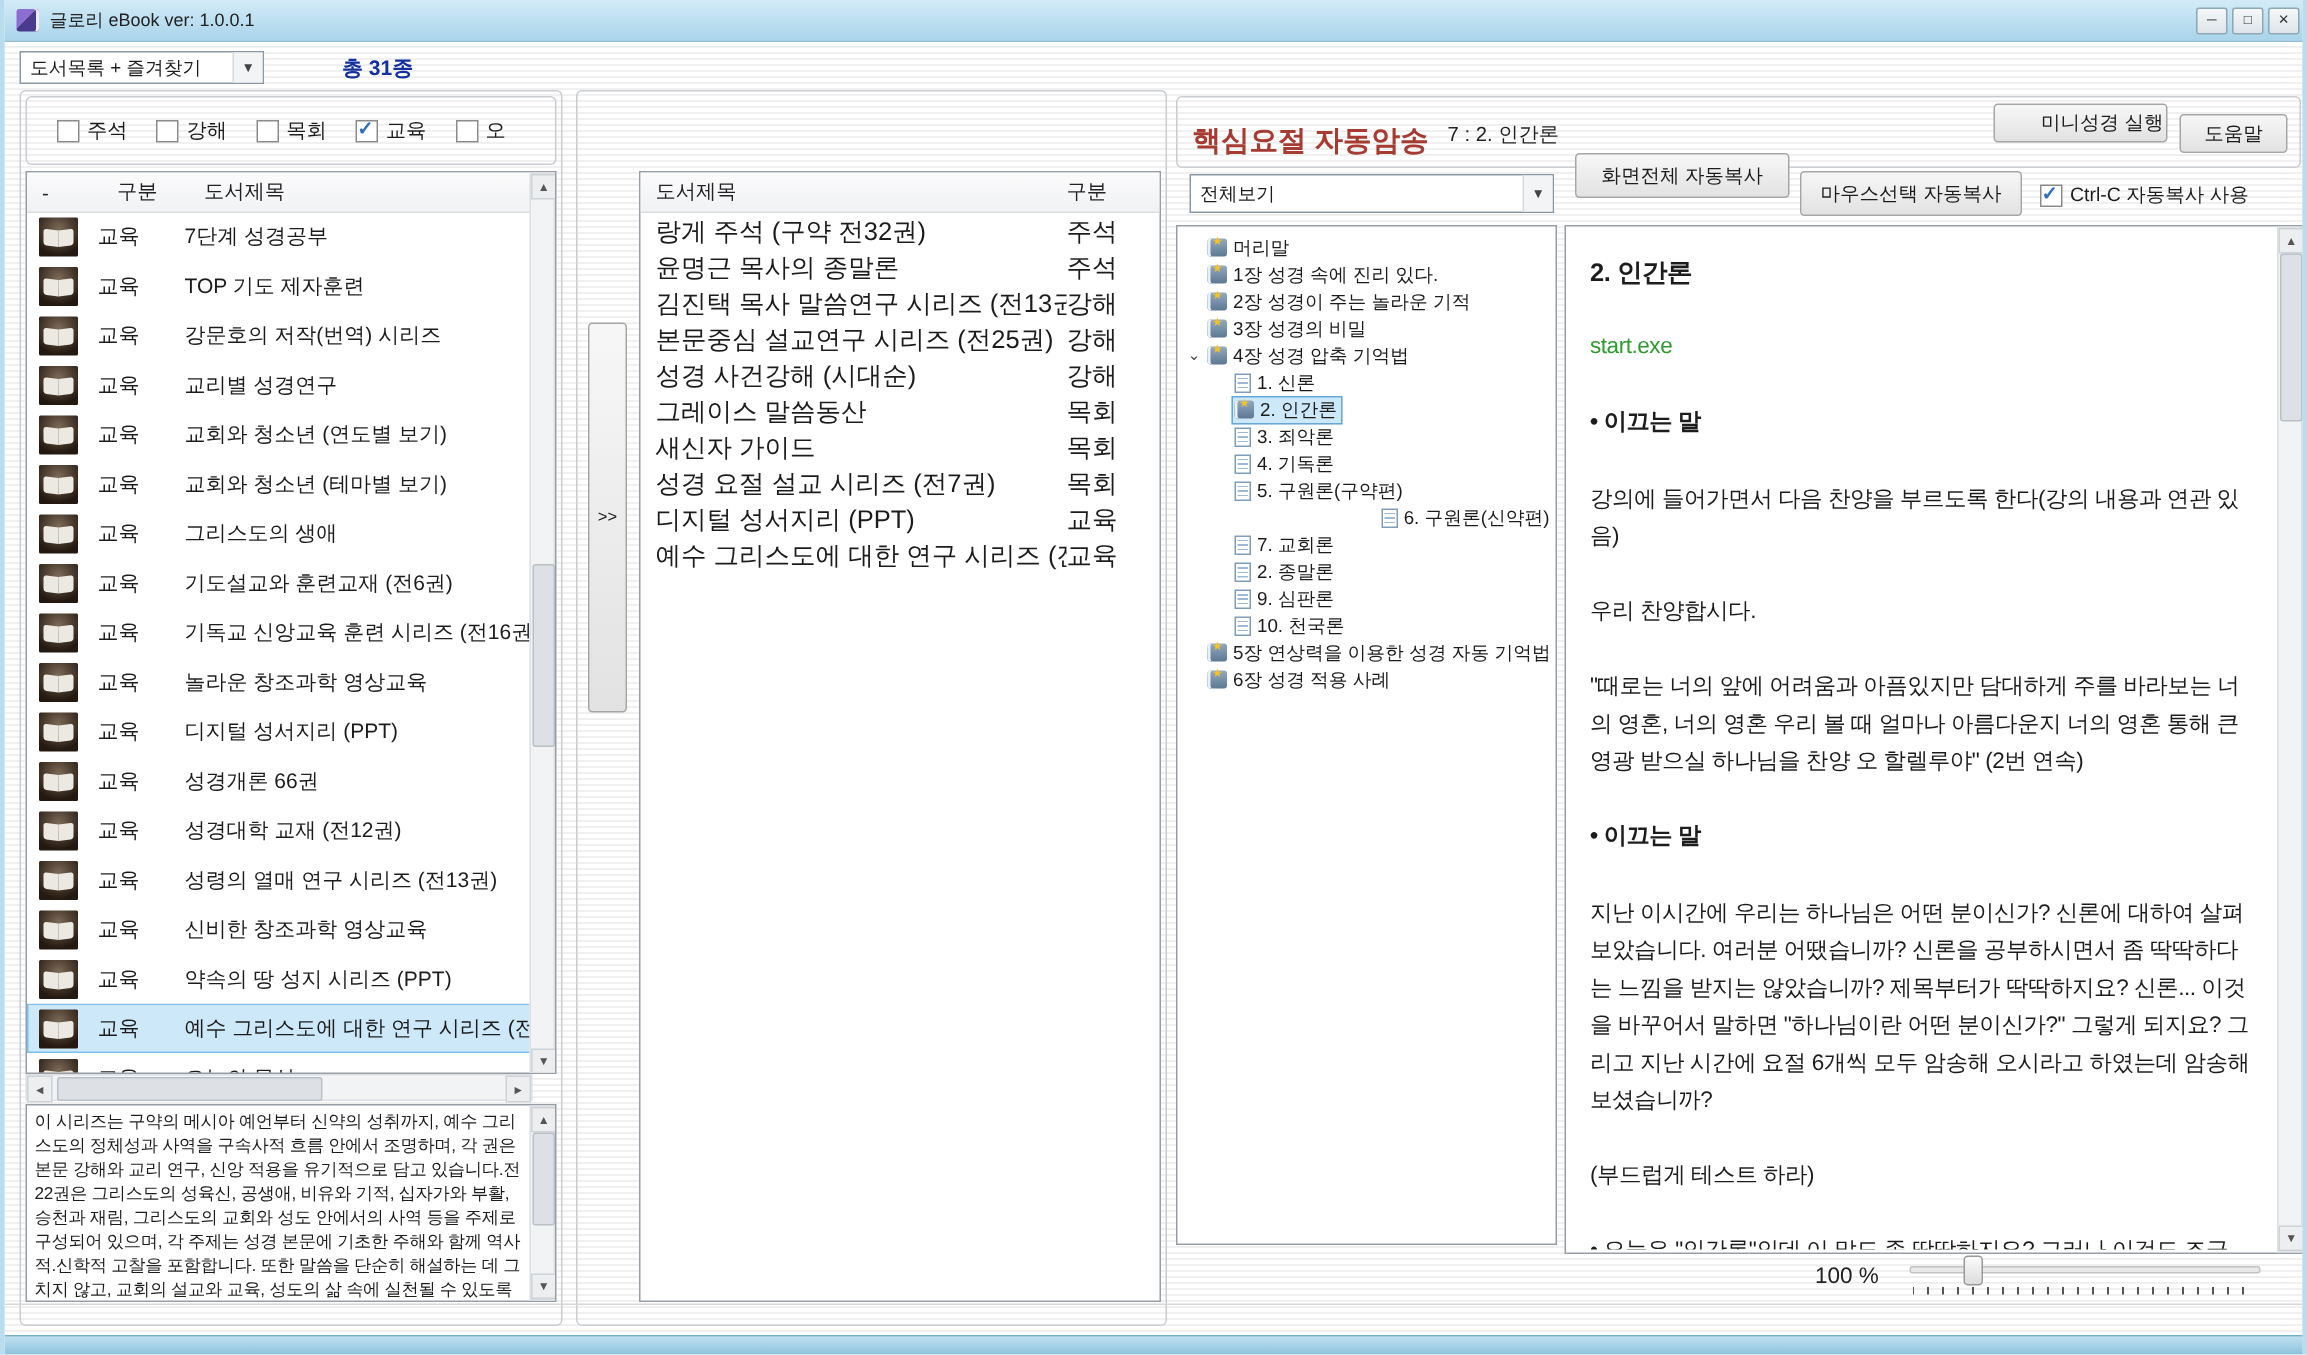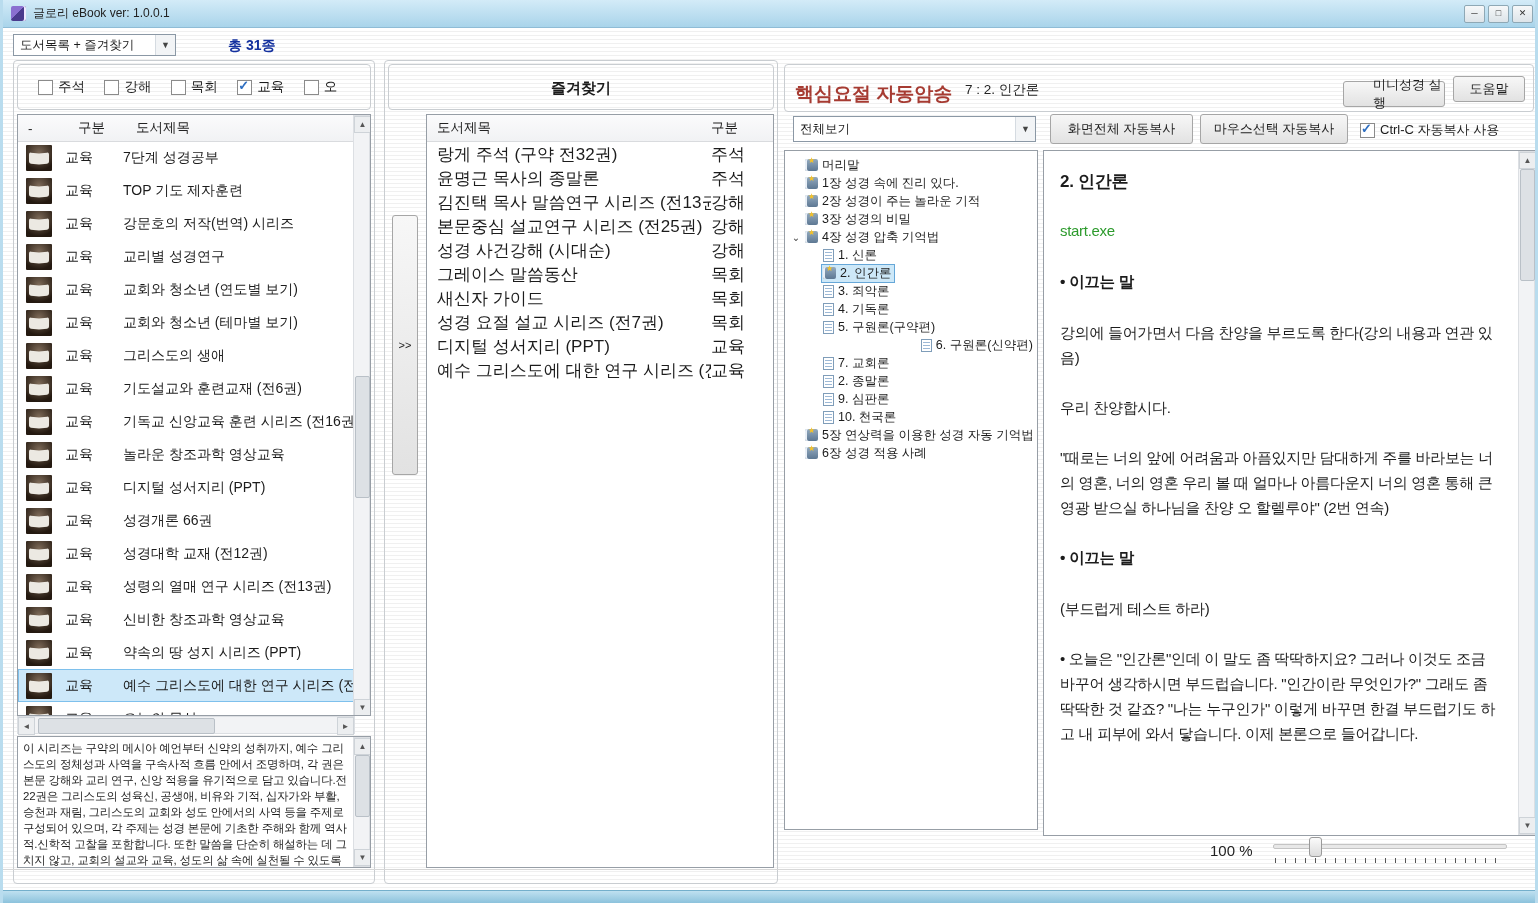--- a/index.html
+++ b/index.html
@@ -312,21 +312,20 @@
     <div class="desctext">이 시리즈는 구약의 메시아 예언부터 신약의 성취까지, 예수 그리스도의 정체성과 사역을 구속사적 흐름 안에서 조명하며, 각 권은 본문 강해와 교리 연구, 신앙 적용을 유기적으로 담고 있습니다.전22권은 그리스도의 성육신, 공생애, 비유와 기적, 십자가와 부활, 승천과 재림, 그리스도의 교회와 성도 안에서의 사역 등을 주제로 구성되어 있으며, 각 주제는 성경 본문에 기초한 주해와 함께 역사적.신학적 고찰을 포함합니다. 또한 말씀을 단순히 해설하는 데 그치지 않고, 교회의 설교와 교육, 성도의 삶 속에 실천될 수 있도록 잘 구성된 도서 자료로 제공합니다</div>
     <div class="abs sb" style="right:0;top:0;width:17px;height:130px;">
       <div class="sba" style="left:0;top:0;">▲</div>
       <div class="sbt" style="left:1px;top:17px;width:13px;height:60px;"></div>
       <div class="sba" style="left:0;bottom:0;">▼</div>
     </div>
   </div>
 
   <div class="abs group" style="left:381px;top:60px;width:394px;height:824px;"></div>
 
-  <div class="abs group" style="left:385px;top:64px;width:386px;height:46px;text-align:center;line-height:46px;font-size:15px;font-weight:bold;">즐겨찾기</div>
 
   <div class="abs btn" style="left:389px;top:215px;width:26px;height:260px;font-size:11px;">&gt;&gt;</div>
 
   <div class="abs tablebox" style="left:423px;top:114px;width:348px;height:754px;overflow:hidden;">
     <div class="thead">
       <span class="ftitle">도서제목</span>
       <span class="fcat">구분</span>
     </div>
     <div>
         <div class="frow">
@@ -368,29 +367,29 @@
         <div class="frow">
           <span class="ftitle">예수 그리스도에 대한 연구 시리즈 (전2...</span>
           <span class="fcat">교육</span>
         </div>
       </div>
   </div>
 
   <div class="abs group" style="left:781px;top:64px;width:750px;height:48px;">
     <span class="abs redtitle" style="left:10px;top:16px;">핵심요절 자동암송</span>
     <span class="abs postext" style="left:180px;top:16px;">7 : 2. 인간론</span>
-    <div class="abs btn" style="right:88px;top:16px;width:102px;height:26px;padding-left:29px;">미니성경 실행</div>
+    <div class="abs btn" style="right:88px;top:4px;width:116px;height:26px;padding-left:29px;">미니성경 실행</div>
     <div class="abs btn" style="right:8px;top:11px;width:72px;height:26px;">도움말</div>
   </div>
 
   <div class="abs combo" style="left:790px;top:116px;width:243px;height:26px;">
     <span>전체보기</span>
     <span class="arrowbtn">▼</span>
   </div>
-  <div class="abs btn" style="left:1047px;top:114px;width:143px;height:30px;">화면전체 자동복사</div>
+  <div class="abs btn" style="left:1047px;top:102px;width:143px;height:30px;">화면전체 자동복사</div>
   <div class="abs btn" style="left:1197px;top:114px;width:148px;height:30px;">마우스선택 자동복사</div>
   <div class="abs" style="left:1357px;top:121px;display:flex;align-items:center;">
     <span class="cb on"></span>
     <span class="cb-label" style="font-size:13px;">Ctrl-C 자동복사 사용</span>
   </div>
 
   <div class="abs treebox">
       <div class="tnode" style="padding-left: 4px;">
         <span class="texp"></span>
         <span class="twrap">
@@ -548,20 +547,21 @@
 
   <div class="abs contentbox">
     <div class="contentinner">
         <div class="c-title">2. 인간론</div>
         <div class="c-link">start.exe</div>
         <div class="c-heading">• 이끄는 말</div>
         <div class="c-p">강의에 들어가면서 다음 찬양을 부르도록 한다(강의 내용과 연관 있음)</div>
         <div class="c-p">우리 찬양합시다.</div>
         <div class="c-p">"때로는 너의 앞에 어려움과 아픔있지만 담대하게 주를 바라보는 너의 영혼, 너의 영혼 우리 볼 때 얼마나 아름다운지 너의 영혼 통해 큰 영광 받으실 하나님을 찬양 오 할렐루야" (2번 연속)</div>
         <div class="c-heading">• 이끄는 말</div>
+        <div class="c-p">지난 이시간에 우리는 하나님은 어떤 분이신가? 신론에 대하여 살펴보았습니다. 여러분 어땠습니까? 신론을 공부하시면서 좀 딱딱하다는 느낌을 받지는 않았습니까? 제목부터가 딱딱하지요? 신론... 이것을 바꾸어서 말하면 "하나님이란 어떤 분이신가?" 그렇게 되지요? 그리고 지난 시간에 요절 6개씩 모두 암송해 오시라고 하였는데 암송해 보셨습니까?</div>
         <div class="c-p">(부드럽게 테스트 하라)</div>
         <div class="c-p">• 오늘은 "인간론"인데 이 말도 좀 딱딱하지요? 그러나 이것도 조금 바꾸어 생각하시면 부드럽습니다. "인간이란 무엇인가?" 그래도 좀 딱딱한 것 같죠? "나는 누구인가" 이렇게 바꾸면 한결 부드럽기도 하고 내 피부에 와서 닿습니다. 이제 본론으로 들어갑니다.</div>
       </div>
     <div class="abs sb" style="right:0;top:0;width:17px;height:684px;">
       <div class="sba" style="left:0;top:0;">▲</div>
       <div class="sbt" style="left:1px;top:17px;width:13px;height:110px;"></div>
       <div class="sba" style="left:0;bottom:0;">▼</div>
     </div>
   </div>
 

